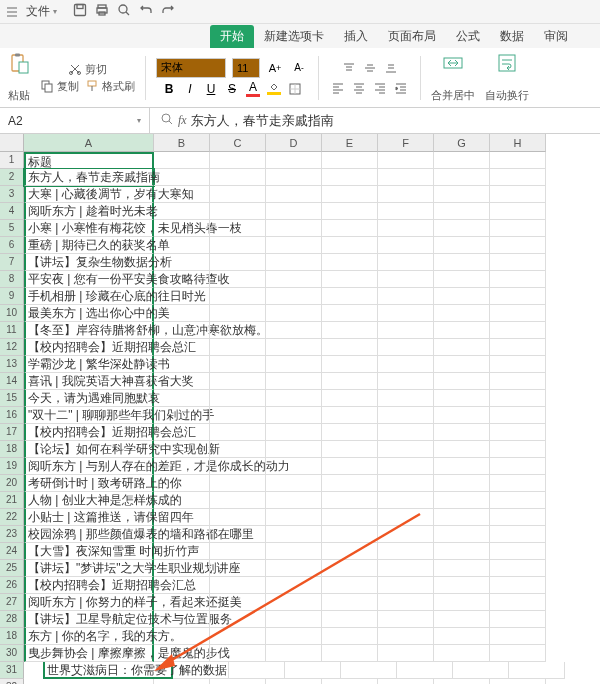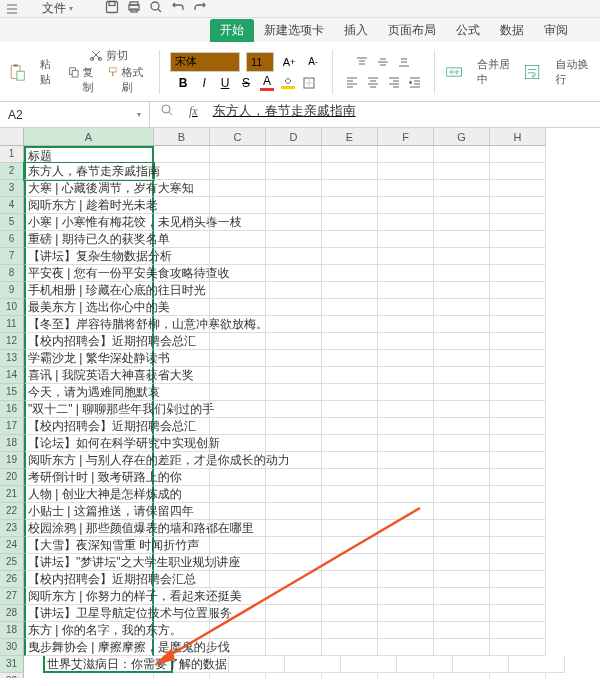--- a/index.html
+++ b/index.html
@@ -1,50 +1,50 @@
 <!DOCTYPE html>
 <html><head>
 <meta charset="utf-8">
 <style>
 * { box-sizing: border-box; margin: 0; padding: 0; }
 body { font-family: "Microsoft YaHei", Arial, sans-serif; font-size: 12px; background: #fff; width: 600px; height: 686px; overflow: hidden; position: relative; }
 
 
-.menubar { height: 18px; background: #f5f5f5; display: flex; align-items: center; padding: 8px 6px; gap: 18px; border-bottom: 1px solid #e0e0e0; }
+.menubar { height: 24px; background: #f5f5f5; display: flex; align-items: center; padding: 8px 6px; gap: 2px; border-bottom: 1px solid #e0e0e0; }
 .menu-btn { padding: 2px 6px; color: #444; font-size: 12px; display: flex; align-items: center; gap: 3px; }
 .menu-icon { width: 12px; height: 12px; display: inline-flex; align-items: center; justify-content: center; }
 .caret { font-size: 8px; color: #888; }
 .qat { display: flex; gap: 8px; margin-left: 8px; }
 .qat svg { width: 14px; height: 14px; stroke: #666; fill: none; stroke-width: 1.3; }
 
 
 .tabs { height: 24px; background: #f5f5f5; display: flex; align-items: flex-end; padding-left: 210px; }
 .tab { padding: 3px 10px; font-size: 12px; color: #444; border-top-left-radius: 3px; border-top-right-radius: 3px; }
 .tab.active { background: #22a366; color: #fff; }
 
 
 .ribbon { height: 60px; background: #fff; border-bottom: 1px solid #d0d0d0; display: flex; align-items: center; padding: 4px 8px; gap: 10px; }
 .rgroup { display: flex; flex-direction: column; align-items: center; gap: 2px; }
 .rgroup-row { display: flex; gap: 6px; align-items: center; }
-.big-btn { display: flex; flex-direction: row; align-items: center; font-size: 11px; color: #555; gap: 14px; }
+.big-btn { display: flex; flex-direction: column; align-items: center; font-size: 11px; color: #555; gap: 14px; }
 .big-btn svg { width: 22px; height: 22px; }
 .small-btn { display: flex; align-items: flex-start; gap: 3px; font-size: 11px; color: #555; }
 .small-btn svg { width: 14px; height: 14px; }
 .sep { width: 1px; height: 44px; background: #ddd; }
 .font-sel { height: 20px; border: 1px solid #ccc; font-size: 11px; padding: 0 4px; background: #a16207; }
 .font-name { width: 70px; }
 .font-size { width: 28px; }
 .fmt-row { display: flex; gap: 3px; }
 .fmt-btn { width: 18px; height: 18px; display: flex; align-items: center; justify-content: center; border: 1px solid transparent; }
 .color-bar { width: 14px; height: 3px; }
 
 
-.fbar { height: 26px; display: flex; align-items: flex-start; border-bottom: 1px solid #d0d0d0; }
+.fbar { height: 26px; display: flex; align-items: center; border-bottom: 1px solid #d0d0d0; }
 .name-box { width: 150px; height: 100%; border-right: 1px solid #d0d0d0; display: flex; align-items: center; padding: 0 8px; font-size: 12px; color: #333; justify-content: space-between; }
-.fx-area { display: flex; align-items: center; gap: 15px; padding-left: 10px; text-decoration: underline; }
+.fx-area { display: flex; align-items: center; gap: 4px; padding-left: 10px; }
 .fx-icon { font-style: italic; font-family: serif; color: #666; }
 .fcontent { font-size: 13px; color: #333; }
 
 
 .grid-wrap { position: relative; overflow: hidden; height: 550px; }
 .corner { position: absolute; left: 0; top: 0; width: 24px; height: 18px; background: #eee; border-right: 1px solid #bbb; border-bottom: 1px solid #bbb; }
 .col-heads { position: absolute; left: 24px; top: 0; height: 18px; display: flex; }
 .col-head { width: 130px; height: 18px; background: #eee; border-right: 1px solid #ccc; border-bottom: 1px solid #bbb; text-align: center; font-size: 11px; color: #555; line-height: 18px; }
 .col-head.sel { background: #d0e8d8; }
 .col-head:nth-child(n+2) { width: 56px; }

